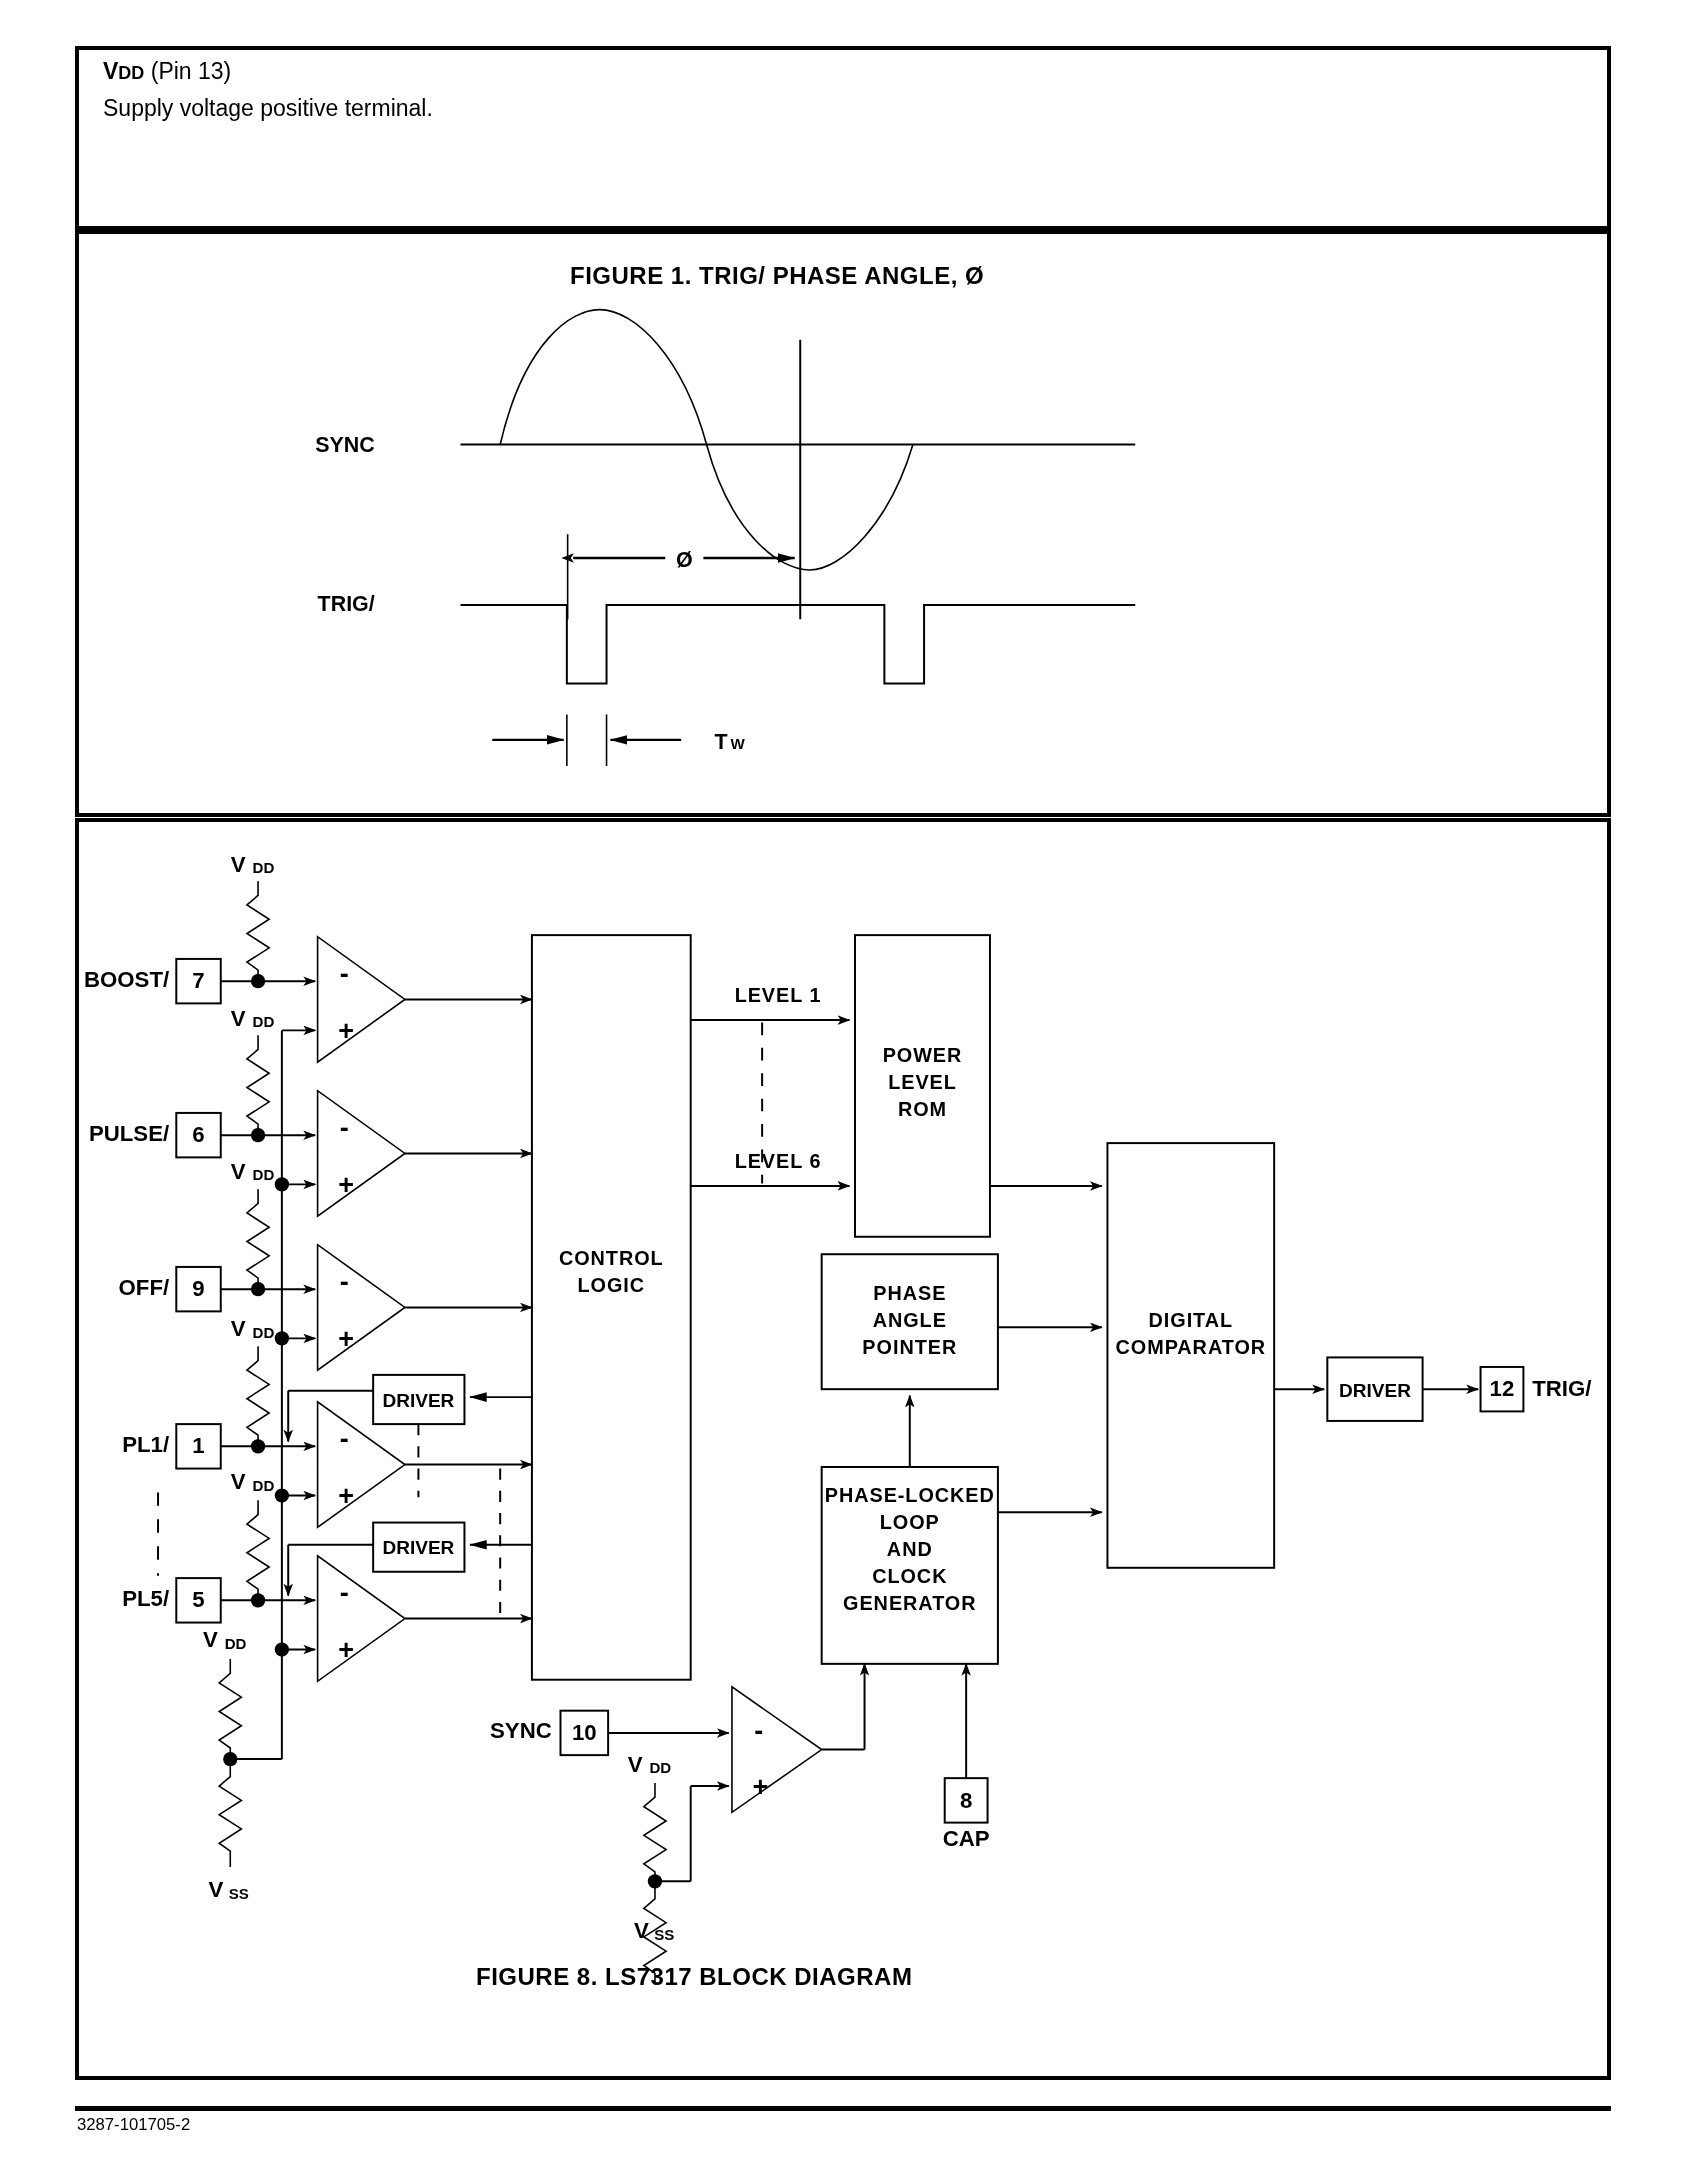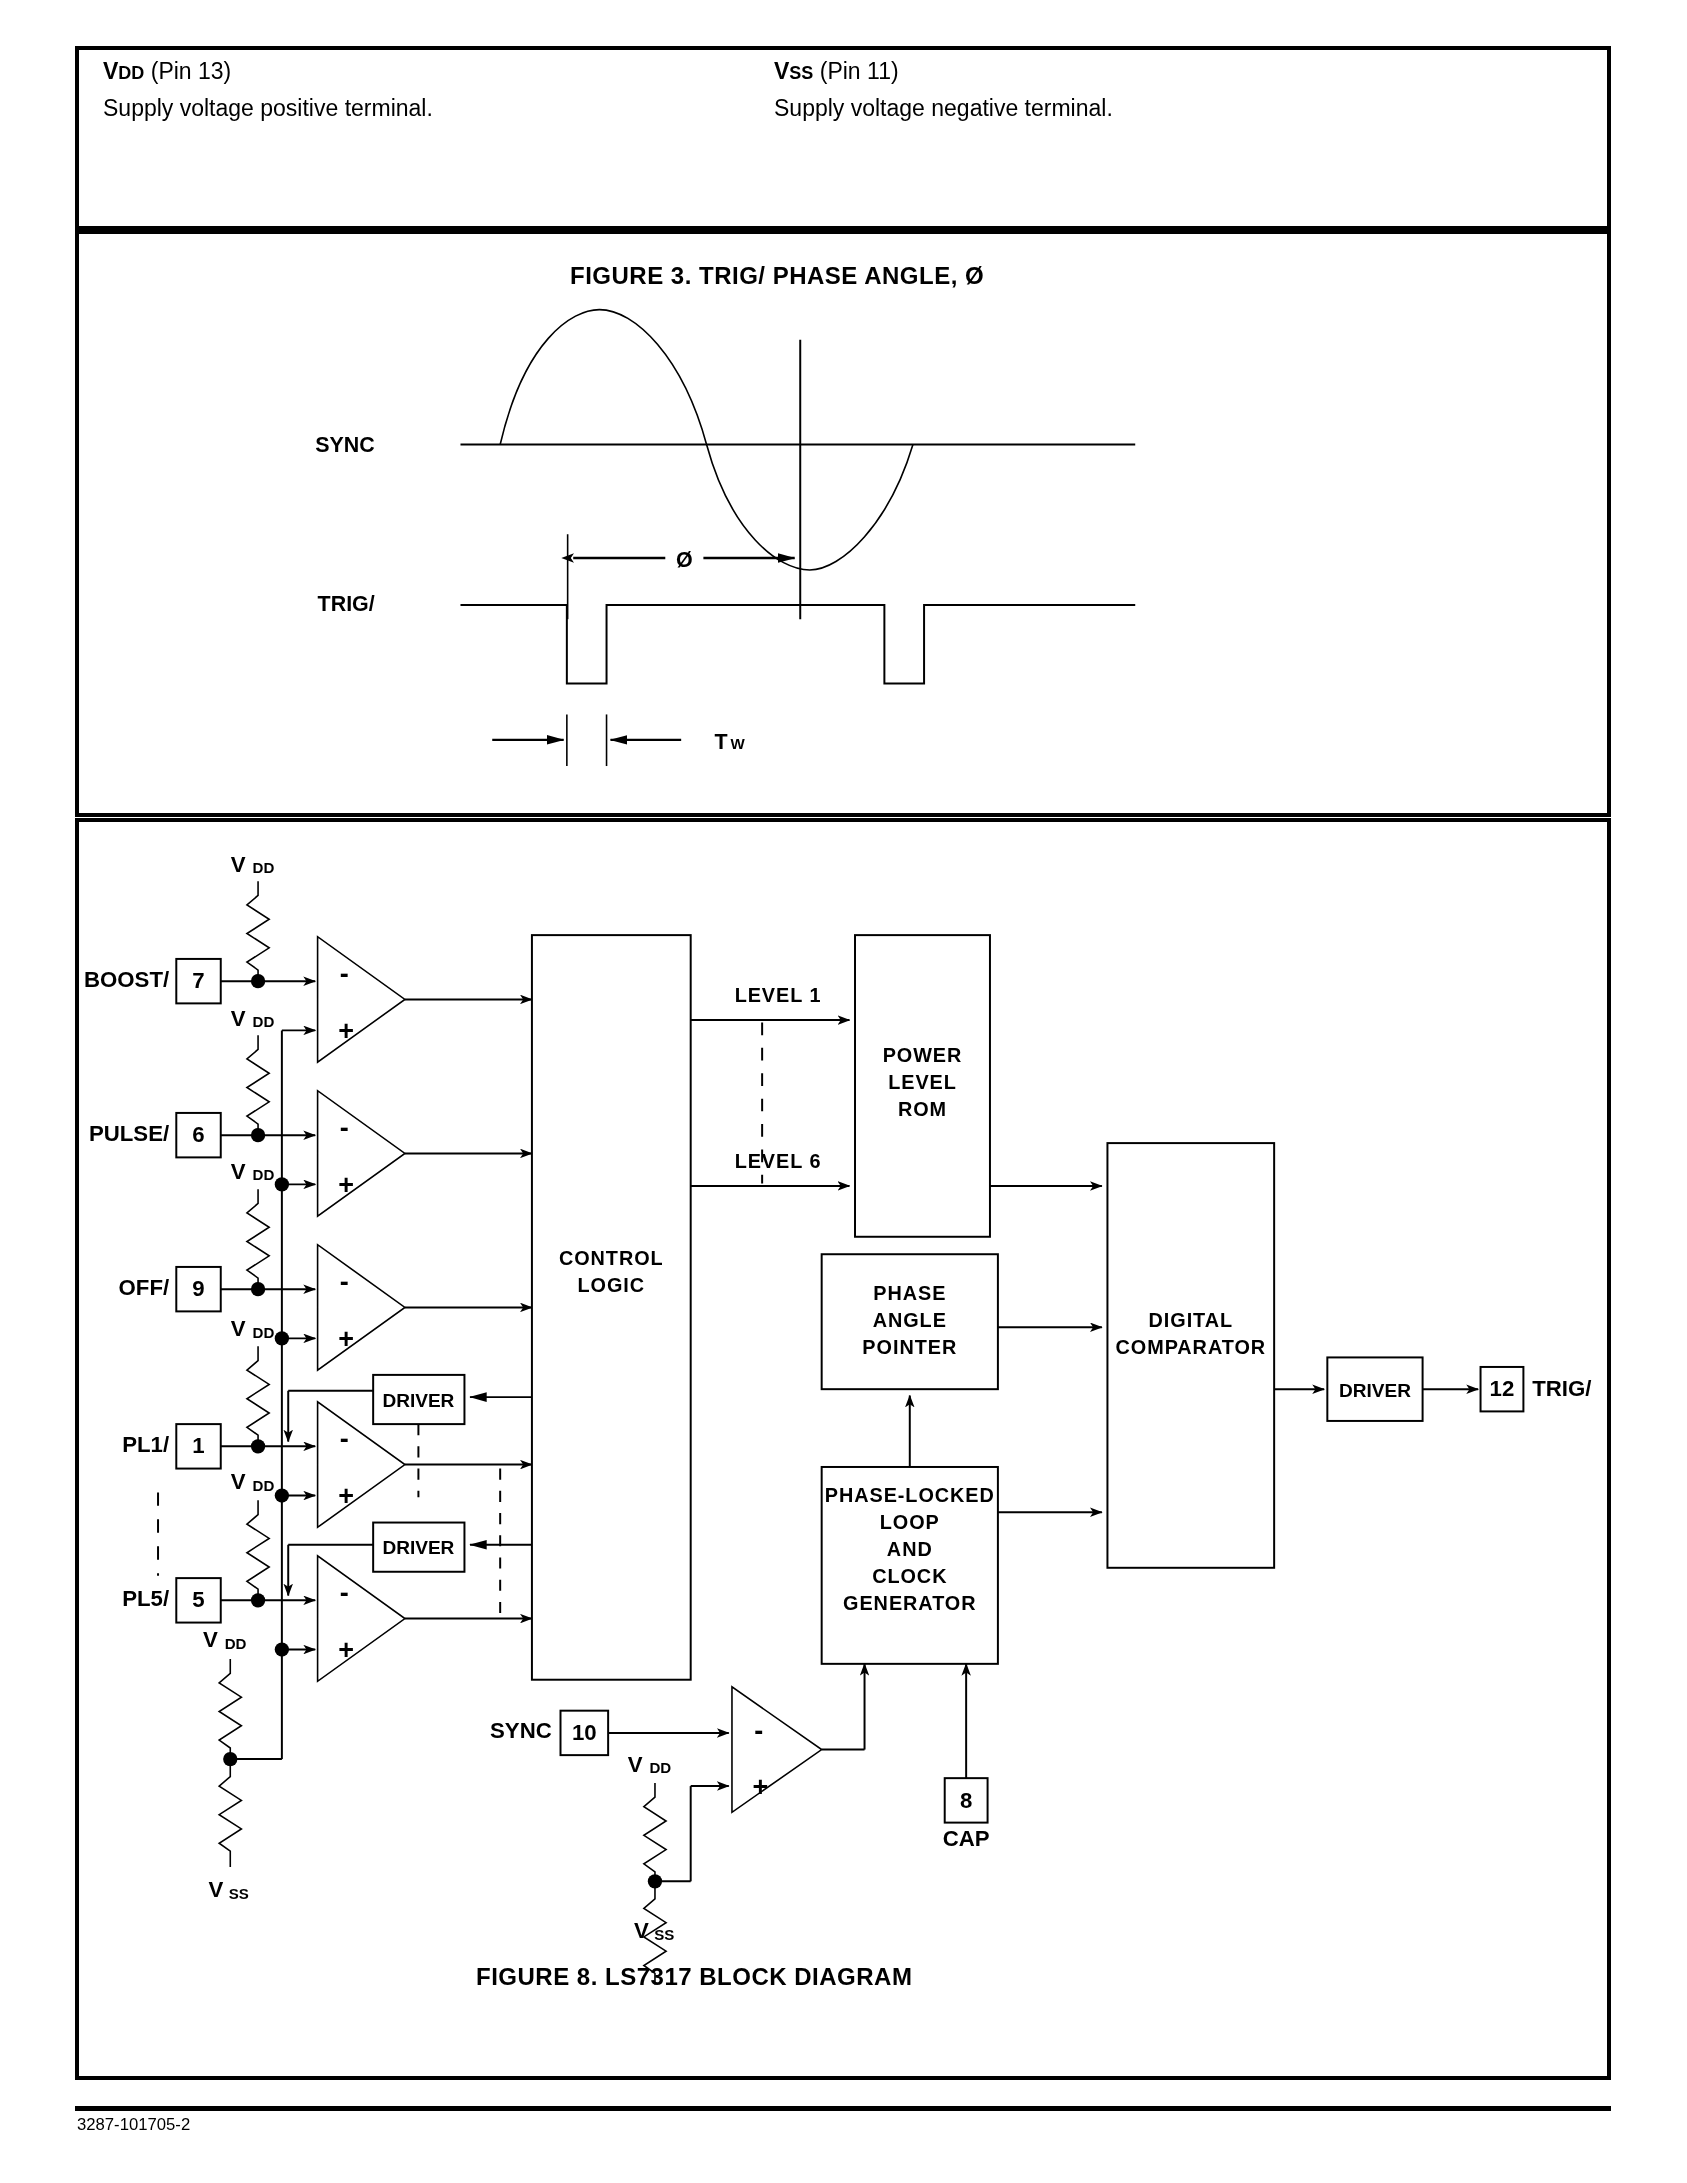--- a/index.html
+++ b/index.html
@@ -106,27 +106,23 @@
 
 <div class="page">
 
   <div class="frame" id="pin-desc-frame"></div>
 
   <div class="pin-block" id="pin-vdd">
     <div class="pin-title"><span>V</span><span class="sub">DD</span><span class="norm">&nbsp;</span><span class="norm">(Pin 13)</span></div>
     <div class="pin-desc">Supply voltage positive terminal.</div>
   </div>
 
-  <div class="pin-block" id="pin-vss">
-    <div class="pin-title"><span>V</span><span class="sub">SS</span><span class="norm">&nbsp;</span><span class="norm">(Pin 11)</span></div>
-    <div class="pin-desc">Supply voltage negative terminal.</div>
-  </div>
 
   <div class="frame" id="figure2-frame"></div>
-  <div class="fig-caption" id="fig2-caption">FIGURE 3.   TRIG/ PHASE ANGLE, Ø</div>
+  <div class="fig-caption" id="fig2-caption">FIGURE 1.   TRIG/ PHASE ANGLE, Ø</div>
 
   <div class="frame" id="figure3-frame"></div>
   <div class="fig-caption" id="fig3-caption">FIGURE 8.  LS7317 BLOCK DIAGRAM</div>
 
   <svg class="svg-layer" viewBox="0 0 2125 2750">
     <defs>
       <marker id="arrowR" markerWidth="16" markerHeight="12" refX="15" refY="6" orient="auto" markerUnits="userSpaceOnUse">
         <path d="M0,0 L16,6 L0,12 L4,6 Z" fill="#000"></path>
       </marker>
       <marker id="arrowL" markerWidth="16" markerHeight="12" refX="1" refY="6" orient="auto-start-reverse" markerUnits="userSpaceOnUse">

